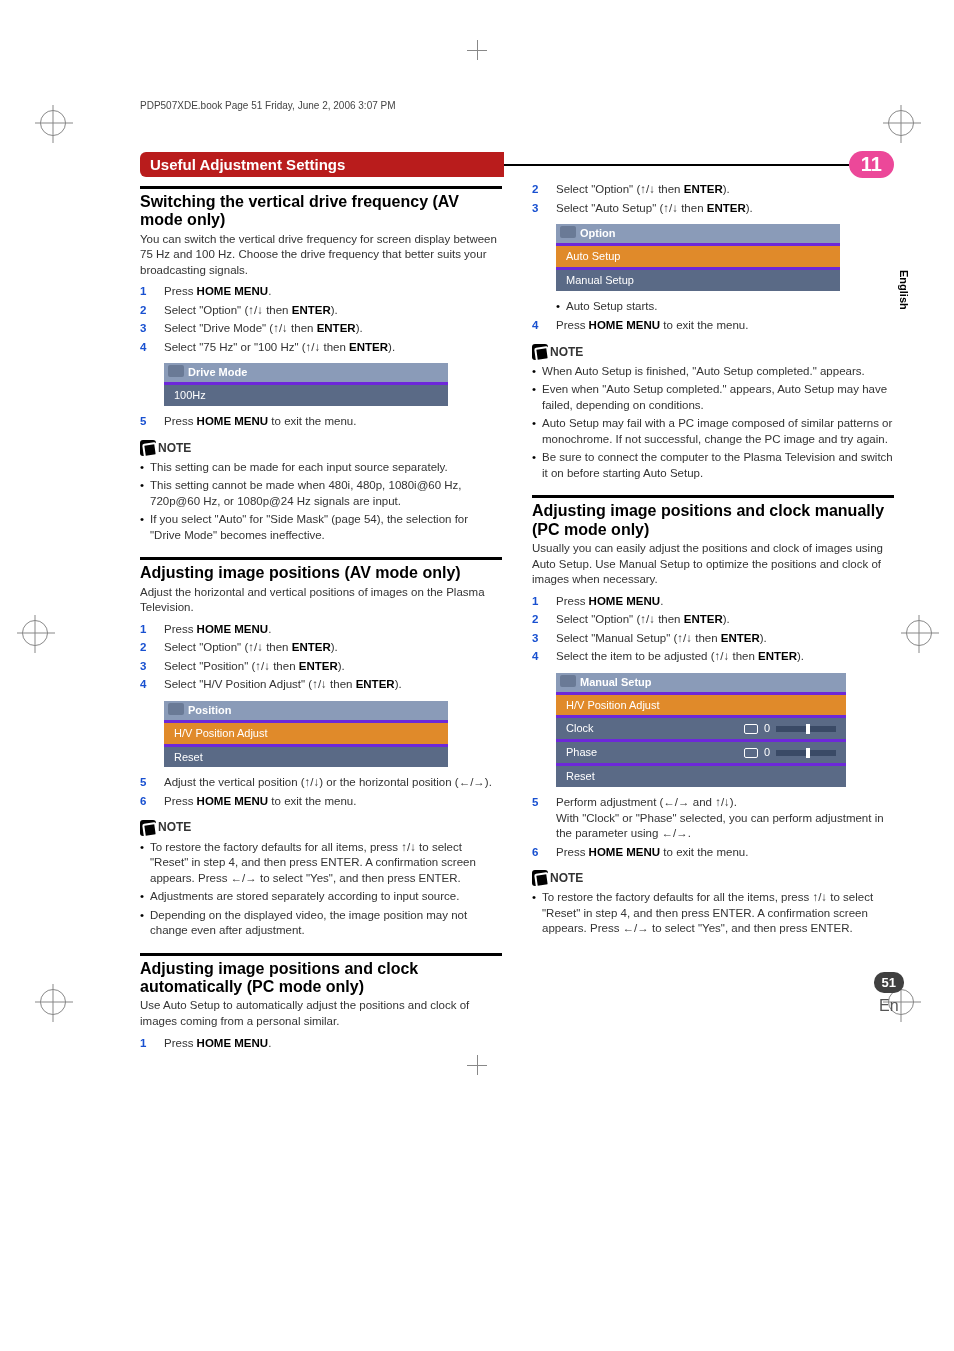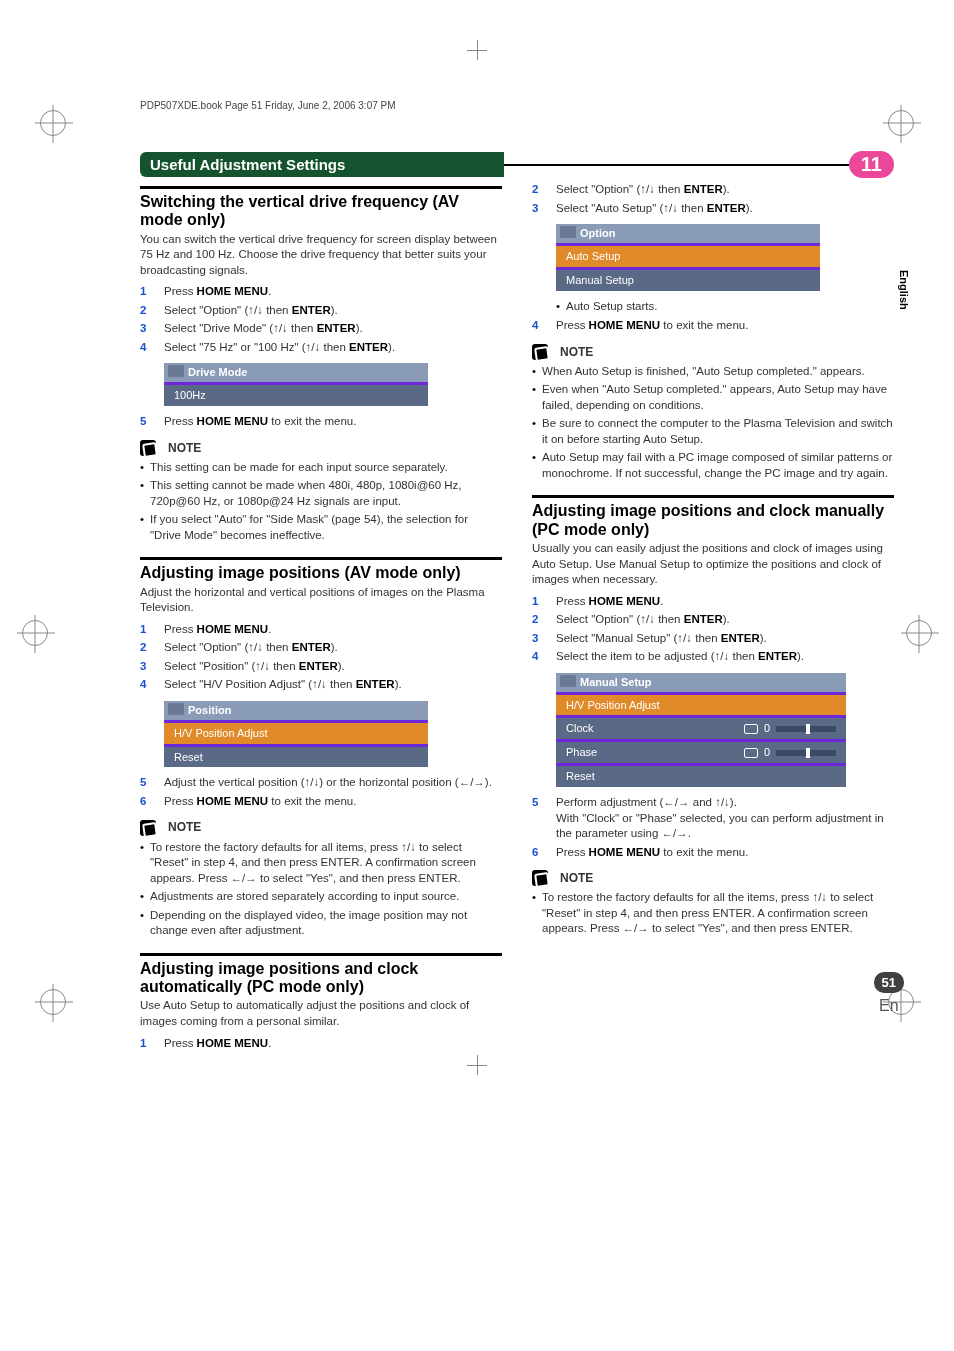--- a/index.html
+++ b/index.html
@@ -1,48 +1,48 @@
 <!DOCTYPE html>
 <html><head>
 <meta charset="utf-8">
 <style>
   * { box-sizing: border-box; margin: 0; padding: 0; }
   body { font-family: Arial, Helvetica, sans-serif; background: #fff; color: #000; width: 954px; margin: 0 auto; position: relative; }
   .page { padding: 100px 60px 60px 140px; position: relative; }
   .header-line { font-size: 10px; color: #444; margin-bottom: 40px; }
-  .chapter-title { background: #14532d; color: #fff; font-weight: bold; font-size: 15px; padding: 4px 10px; border-radius: 6px 0 0 6px; flex: 1; }
+  .chapter-title { background: #b91c1c; color: #fff; font-weight: bold; font-size: 15px; padding: 4px 10px; border-radius: 6px 0 0 6px; flex: 1; }
   .chapter-num { background: #ec4899; color: #fff; font-weight: bold; font-size: 20px; padding: 2px 12px; border-radius: 14px; margin-left: auto; }
   .chapter-bar-wrap { display:flex; align-items:center; gap:0; }
   .chapter-bar-wrap .bar { flex:1; height:2px; background:#000; }
 
   .columns { display: flex; gap: 30px; }
   .col { flex: 1; font-size: 11.5px; line-height: 1.35; color: #333; }
 
   .rule-thick { border-top: 3px solid #000; margin: 8px 0 4px 0; }
   .h-bold { font-weight: bold; font-size: 16px; color: #000; line-height: 1.15; margin-bottom: 2px; }
   .body-text { font-size: 11.5px; color: #333; margin-bottom: 6px; }
 
   ol.steps { list-style: none; padding: 0; margin: 4px 0; }
   ol.steps li { display: flex; gap: 10px; margin: 3px 0; align-items: baseline; }
   ol.steps li .num { color: #1850d0; font-weight: bold; min-width: 14px; }
   ol.steps li .txt { flex: 1; }
   .bold { font-weight: bold; color: #000; }
 
-  .menu-box { margin: 8px 0 8px 24px; width: 264px; font-size: 11px; }
+  .menu-box { margin: 8px 0 8px 24px; width: 284px; font-size: 11px; }
   .menu-title { background: #8a9bb8; color: #fff; font-weight: bold; padding: 2px 6px 2px 24px; position: relative; }
   .menu-title .mini-icon { position:absolute; left:4px; top:2px; width:16px; height:12px; background:#6a7a96; border-radius:2px; }
   .menu-row { background: #5a6a86; color: #fff; padding: 3px 10px; border-top: 3px solid #6d28d9; display:flex; align-items:center; gap:8px; }
   .menu-row.sel { background: #e08a2a; }
   .menu-row .dot { width:6px; height:6px; border-radius:50%; background:#fff; display:inline-block; }
   .menu-row .val { margin-left:auto; display:flex; align-items:center; gap:6px; }
   .menu-row .slider { width:60px; height:6px; background:#3a4a66; position:relative; }
   .menu-row .slider::after { content:""; position:absolute; left:50%; top:-2px; width:4px; height:10px; background:#fff; }
   .menu-row .chip { width:14px; height:10px; border:1px solid #fff; border-radius:2px; display:inline-block; }
 
-  .note-head { display:flex; align-items:center; gap:12px; margin: 10px 0 4px 0; }
+  .note-head { display:flex; align-items:center; gap:2px; margin: 10px 0 4px 0; }
   .note-icon { width:16px; height:16px; background:#000; border-radius:3px; position:relative; display:inline-block; }
   .note-icon::after { content:""; position:absolute; left:3px; top:3px; width:10px; height:10px; border:2px solid #fff; border-radius:2px; transform: rotate(-8deg); }
   .note-label { font-weight: bold; font-size: 12px; }
 
   ul.bullets { list-style: none; padding: 0; margin: 0; }
   ul.bullets li { display:flex; gap:6px; margin: 3px 0; }
   ul.bullets li::before { content: "•"; color:#000; }
   ul.bullets li span { flex:1; }
 
   .arrow { font-family: inherit; }
@@ -250,24 +250,24 @@
           <span class="note-label">NOTE</span>
         </div>
       <ul class="bullets">
         <li>
             <span>When Auto Setup is finished, "Auto Setup completed." appears.</span>
           </li>
         <li>
             <span>Even when "Auto Setup completed." appears, Auto Setup may have failed, depending on conditions.</span>
           </li>
         <li>
+            <span>Auto Setup may fail with a PC image composed of similar patterns or monochrome. If not successful, change the PC image and try again.</span>
+          </li>
+        <li>
             <span>Be sure to connect the computer to the Plasma Television and switch it on before starting Auto Setup.</span>
-          </li>
-        <li>
-            <span>Auto Setup may fail with a PC image composed of similar patterns or monochrome. If not successful, change the PC image and try again.</span>
           </li>
       </ul>
 
       <div class="rule-thick" style="margin-top:14px;"></div>
       <div class="h-bold">Adjusting image positions and clock manually (PC mode only)</div>
       <div class="body-text">Usually you can easily adjust the positions and clock of images using Auto Setup. Use Manual Setup to optimize the positions and clock of images when necessary.</div>
       <ol class="steps">
         <li>
             <span class="num">1</span>
             <span class="txt"><span>Press </span><span class="bold">HOME MENU</span><span>.</span></span>

